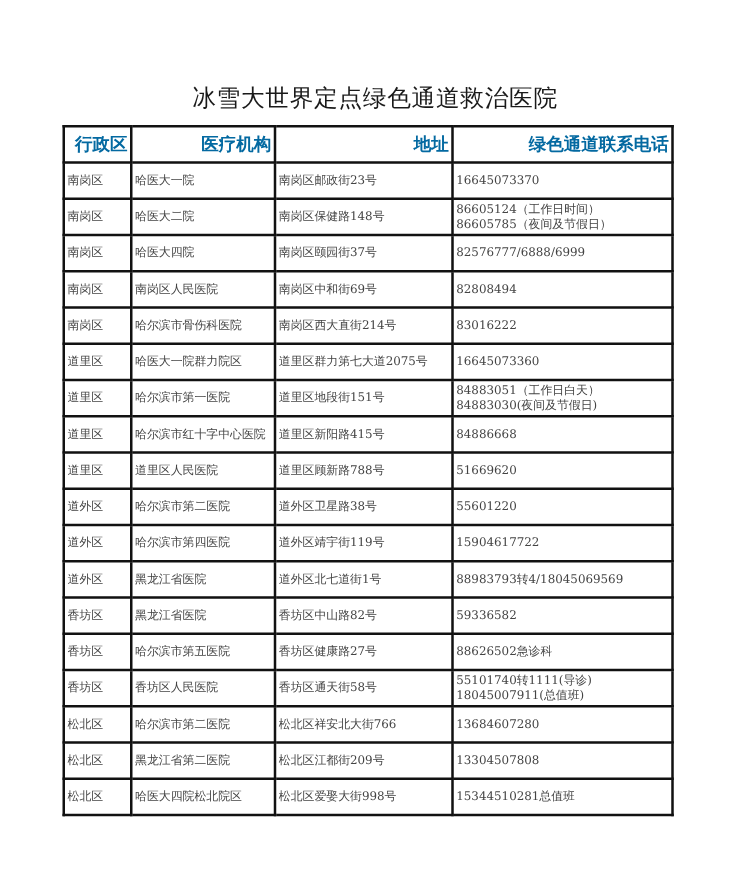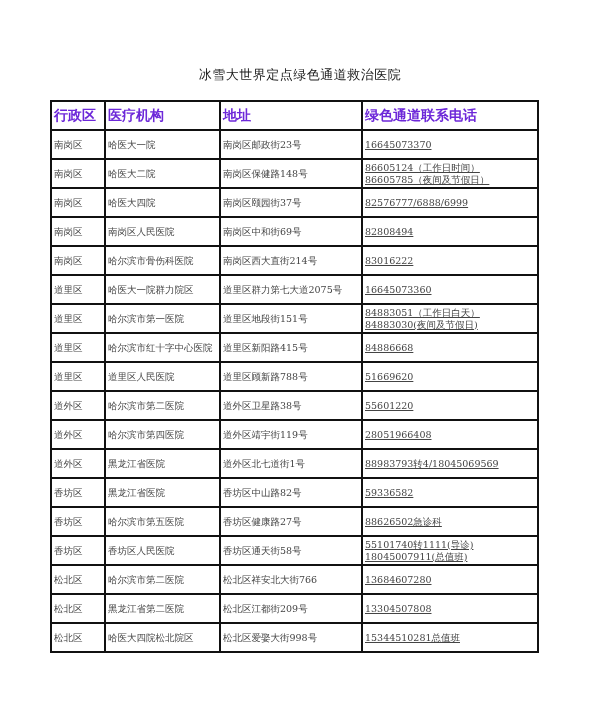--- a/index.html
+++ b/index.html
@@ -15,21 +15,21 @@
       font-family: "DejaVu Serif", "Liberation Serif", serif;
       color: #333333;
     }
     .doc-title {
       position: absolute;
       top: 66px;
       left: 0;
       width: 600px;
       text-align: center;
       font-family: "DejaVu Sans", "Liberation Sans", sans-serif;
-      font-size: 13px;
+      font-size: 19px;
       color: #1a1a1a;
       letter-spacing: 0.5px;
     }
     table.hosp {
       position: absolute;
       top: 100px;
       left: 50px;
       width: 487px;
       border-collapse: collapse;
       table-layout: fixed;
@@ -38,41 +38,41 @@
       border: 2px solid #111111;
       padding: 0 2px;
       vertical-align: middle;
       overflow: hidden;
     }
     table.hosp th {
       height: 27px;
       font-family: "DejaVu Sans", "Liberation Sans", sans-serif;
       font-weight: bold;
       font-size: 14px;
-      color: #6d28d9;
-      text-align: left;
+      color: #0369a1;
+      text-align: right;
     }
     table.hosp td {
       height: 27px;
       font-size: 9.5px;
       line-height: 12px;
       color: #444444;
       text-align: left;
       white-space: nowrap;
     }
     table.hosp td.wrap {
       white-space: normal;
       word-break: break-all;
       font-family: Liberation Serif, serif;
     }
     col.c1 { width: 54px; }
     col.c2 { width: 115px; }
     col.c3 { width: 142px; }
     col.c4 { width: 176px; }
-    .line { display: block; text-decoration: underline; }
+    .line { display: block; }
   </style>
 </head>
 <body>
 
 <div class="doc-title">冰雪大世界定点绿色通道救治医院</div>
 
 <table class="hosp">
   <colgroup>
     <col class="c1">
       <col class="c2">
@@ -168,21 +168,21 @@
       <td>道外区卫星路38号</td>
       <td>
           <span class="line">55601220</span>
         </td>
     </tr>
     <tr>
       <td>道外区</td>
       <td>哈尔滨市第四医院</td>
       <td>道外区靖宇街119号</td>
       <td>
-          <span class="line">28051966408</span>
+          <span class="line">15904617722</span>
         </td>
     </tr>
     <tr>
       <td>道外区</td>
       <td>黑龙江省医院</td>
       <td>道外区北七道街1号</td>
       <td>
           <span class="line">88983793转4/18045069569</span>
         </td>
     </tr>

